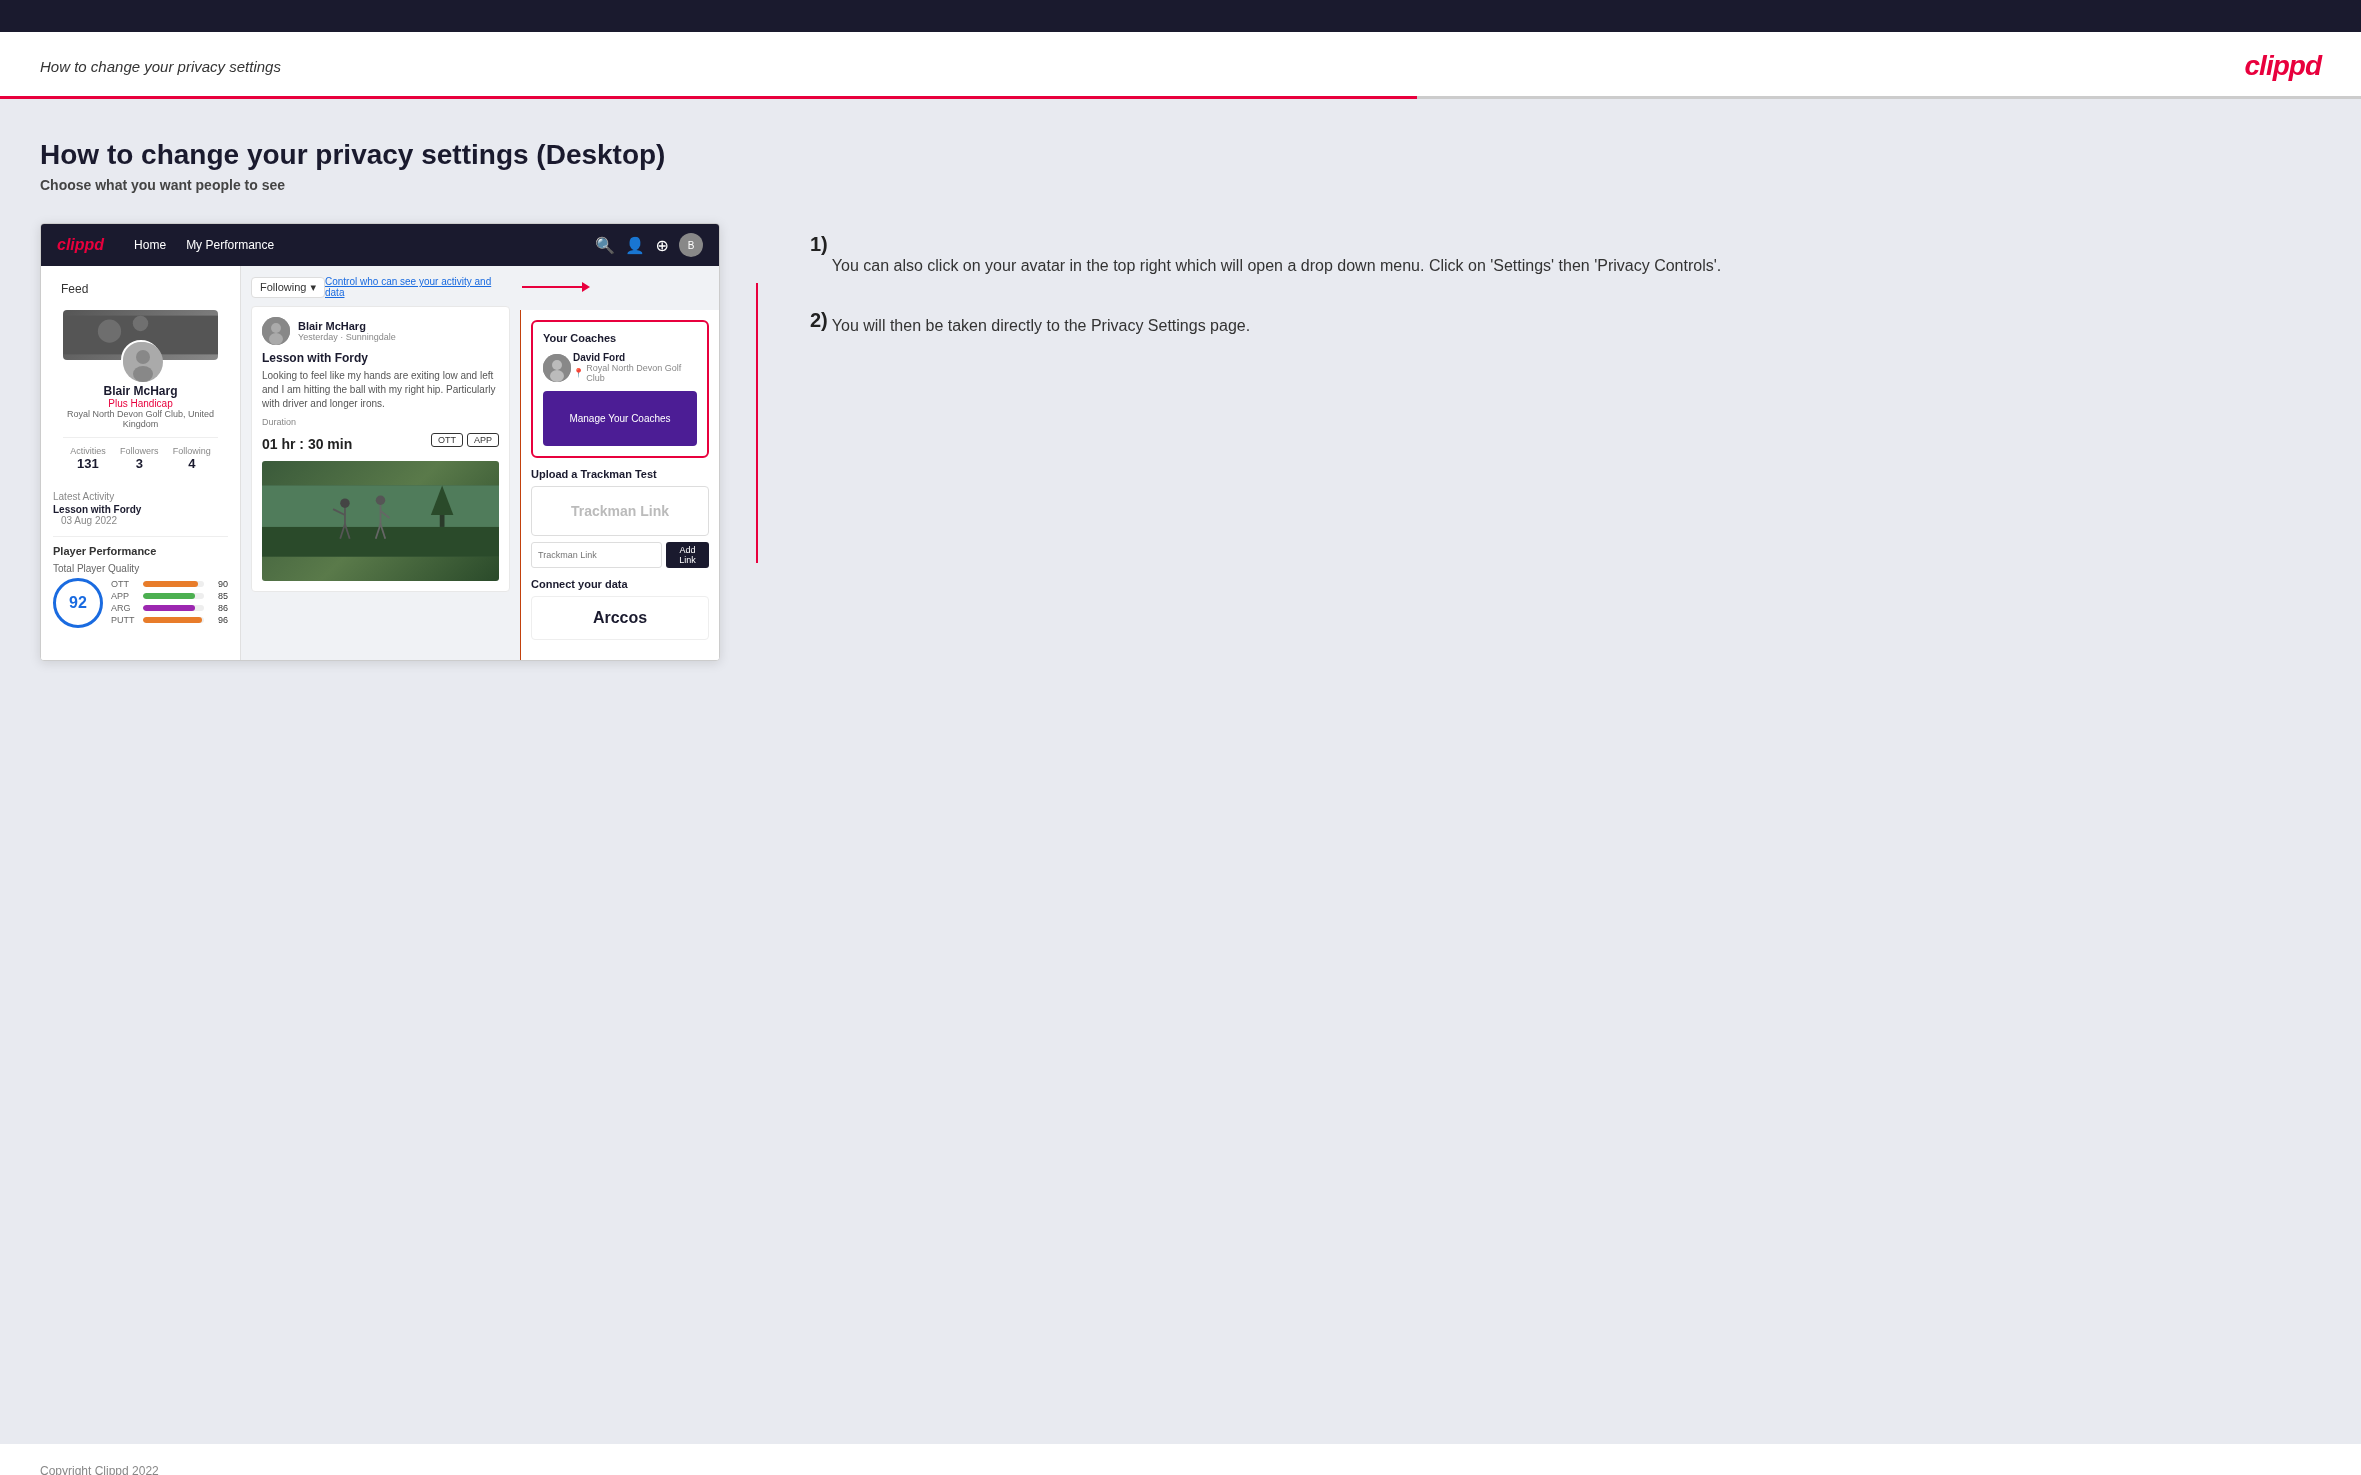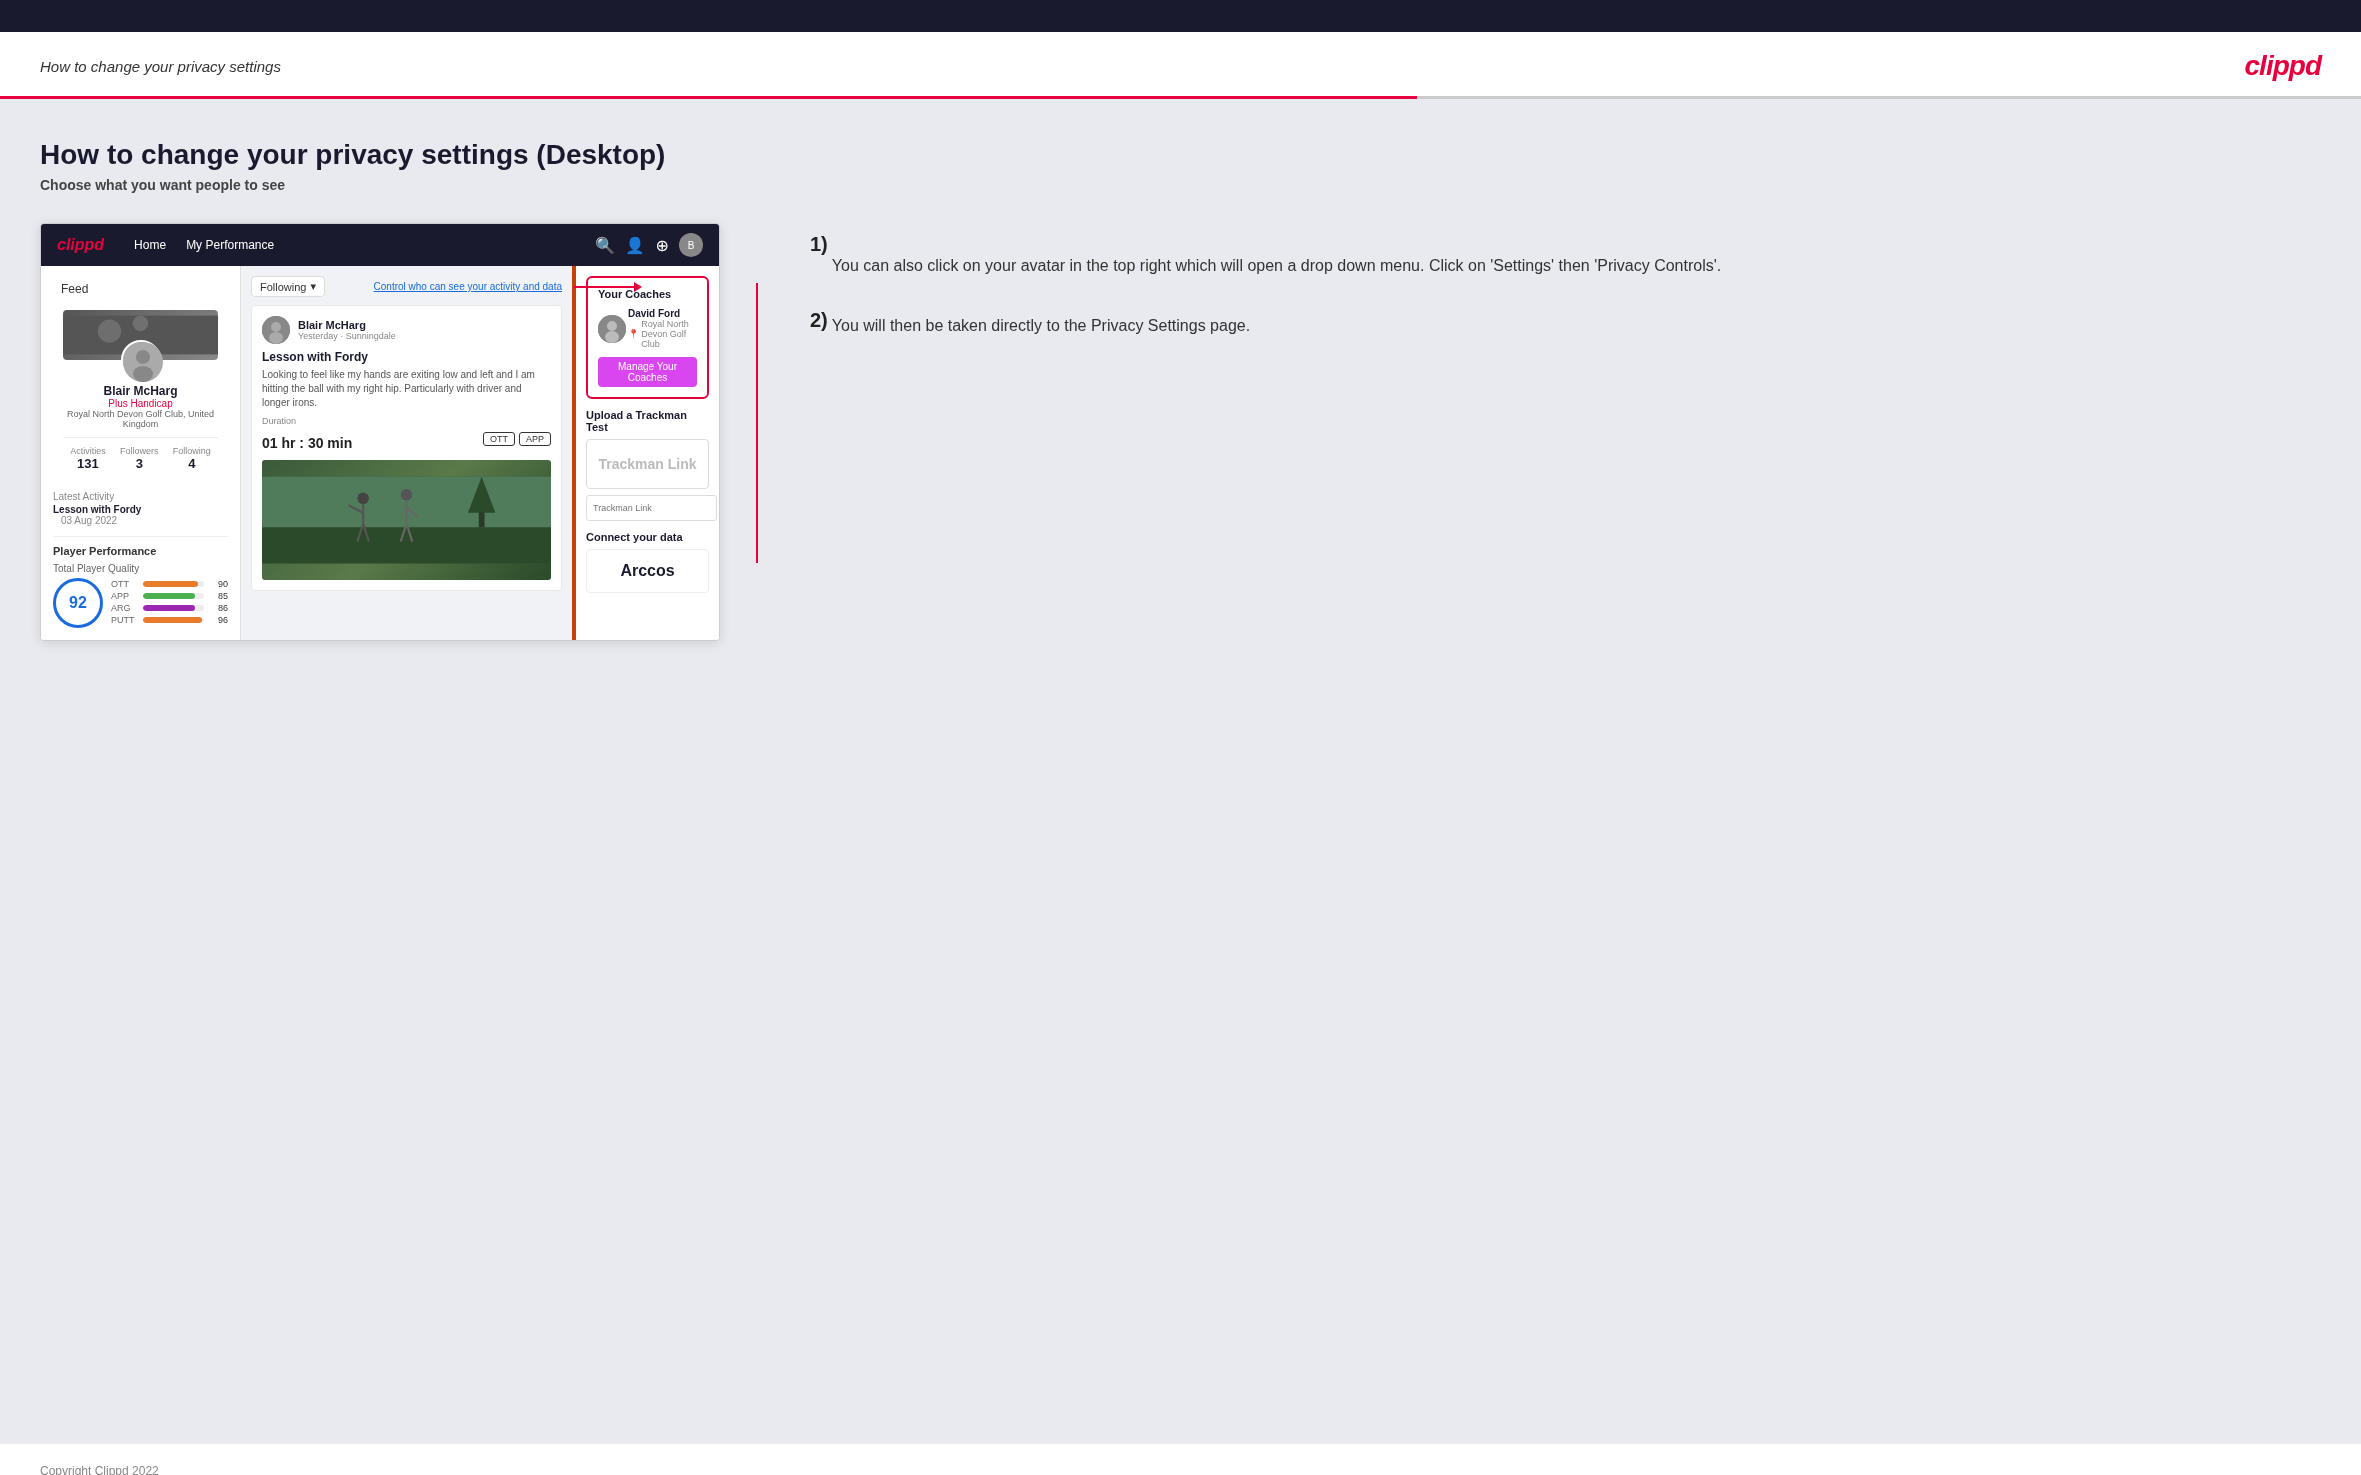--- a/index.html
+++ b/index.html
@@ -78,30 +78,30 @@
     .post-author { font-size: 11px; font-weight: bold; color: #1a1a2e; }
     .post-date { font-size: 9px; color: #888; }
     .post-title { font-size: 12px; font-weight: bold; color: #1a1a2e; margin-bottom: 4px; }
     .post-desc { font-size: 10px; color: #555; margin-bottom: 6px; line-height: 1.4; }
     .post-meta { font-size: 9px; color: #888; margin-bottom: 6px; }
     .post-tags { display: flex; gap: 4px; margin-bottom: 8px; }
     .post-tag { font-size: 9px; border: 1px solid #333; border-radius: 3px; padding: 1px 6px; color: #333; }
     .post-image { width: 100%; height: 120px; background: linear-gradient(135deg, #3a5a3a 0%, #5a7a4a 50%, #2a4a2a 100%); border-radius: 3px; overflow: hidden; display: flex; align-items: center; justify-content: center; }
 
     
-    .app-right { width: 147px; background: #fff; border-left: 4px solid #c2410c; padding: 10px; }
+    .app-right { width: 199px; background: #fff; border-left: 1px solid #c2410c; padding: 10px; margin-top: 44px; }
 
     
     .coaches-box { border: 2px solid #e8003d; border-radius: 6px; padding: 10px; margin-bottom: 10px; position: relative; }
     .coaches-title { font-size: 11px; font-weight: bold; color: #1a1a2e; margin-bottom: 8px; }
     .coach-item { display: flex; align-items: center; gap: 2px; margin-bottom: 8px; }
     .coach-avatar { width: 28px; height: 28px; border-radius: 50%; background: #888; }
     .coach-name { font-size: 10px; font-weight: bold; color: #1a1a2e; }
     .coach-club { font-size: 9px; color: #888; display: flex; align-items: center; gap: 2px; }
-    .manage-coaches-btn { width: 100%; background: #d946ef; color: #fff; border: none; border-radius: 4px; padding: 4px; font-size: 10px; cursor: pointer; text-align: center; }
+    .manage-coaches-btn { width: 100%; background: #4c1d95; color: #fff; border: none; border-radius: 4px; padding: 22px; font-size: 10px; cursor: pointer; text-align: center; }
 
     .upload-trackman { margin-bottom: 10px; }
     .section-title { font-size: 11px; font-weight: bold; color: #1a1a2e; margin-bottom: 6px; }
     .trackman-placeholder { border: 1px solid #ddd; border-radius: 4px; padding: 16px 10px; text-align: center; color: #bbb; font-size: 14px; font-weight: bold; margin-bottom: 6px; }
     .trackman-input-row { display: flex; gap: 4px; }
     .trackman-input { flex: 1; border: 1px solid #ddd; border-radius: 3px; padding: 3px 6px; font-size: 9px; color: #bbb; }
     .add-link-btn { background: #1a1a2e; color: #fff; border: none; border-radius: 3px; padding: 3px 8px; font-size: 9px; cursor: pointer; }
 
     .connect-data { margin-bottom: 10px; }
     .arccos-logo { text-align: center; font-size: 16px; font-weight: bold; color: #1a1a2e; padding: 12px; border: 1px solid #eee; border-radius: 4px; }

